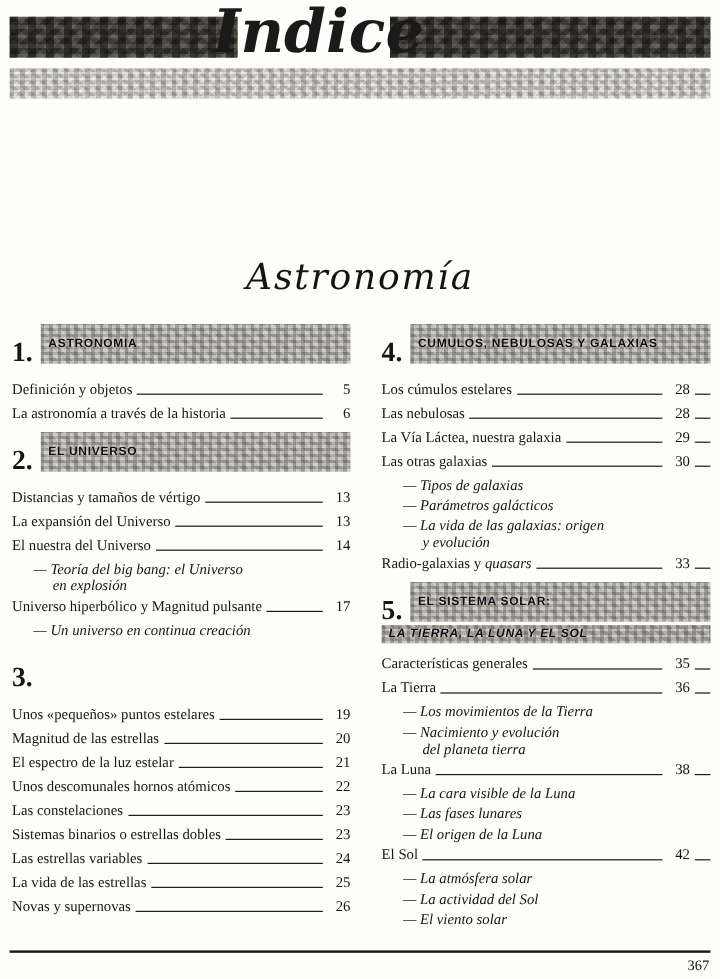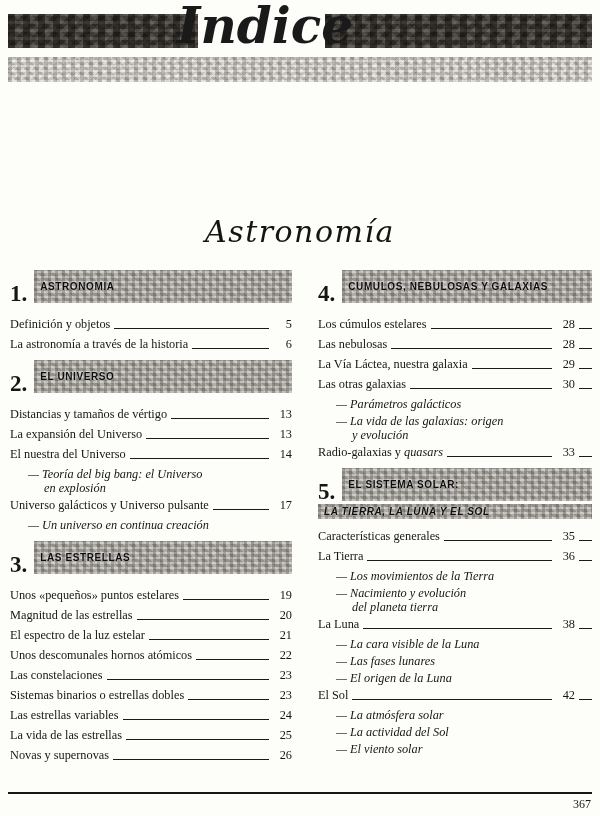--- a/index.html
+++ b/index.html
@@ -157,33 +157,30 @@
             <span class="pageno">13</span>
           </div>
           <div class="row-main">
             <span class="entry-text">El nuestra del Universo</span>
             <span class="leader"></span>
             <span class="pageno">14</span>
           </div>
           <div class="row-sub">— Teoría del big bang: el Universo
 en explosión</div>
           <div class="row-main">
-            <span class="entry-text">Universo galácticos y Universo pulsante</span>
+            <span class="entry-text">Universo hiperbólico y Magnitud pulsante</span>
             <span class="leader"></span>
             <span class="pageno">17</span>
           </div>
           <div class="row-sub">— Un universo en continua creación</div>
         </div>
       </section>
       <section class="toc-section">
         <div class="sec-header">
           <span class="sec-num">3.</span>
-          <span class="sec-bar tex-mid">
-            <span class="sec-title">LAS ESTRELLAS</span>
-          </span>
         </div>
         <div class="entries">
           <div class="row-main">
             <span class="entry-text">Unos «pequeños» puntos estelares</span>
             <span class="leader"></span>
             <span class="pageno">19</span>
           </div>
           <div class="row-main">
             <span class="entry-text">Magnitud de las estrellas</span>
             <span class="leader"></span>
@@ -249,20 +246,21 @@
           <div class="row-main">
             <span class="entry-text">La Vía Láctea, nuestra galaxia</span>
             <span class="leader"></span>
             <span class="pageno">29</span>
           </div>
           <div class="row-main">
             <span class="entry-text">Las otras galaxias</span>
             <span class="leader"></span>
             <span class="pageno">30</span>
           </div>
+          <div class="row-sub">— Tipos de galaxias</div>
           <div class="row-sub">— Parámetros galácticos</div>
           <div class="row-sub">— La vida de las galaxias: origen
 y evolución</div>
           <div class="row-main">
             <span class="entry-text">Radio-galaxias y <em class="entry-italic">quasars</em></span>
             <span class="leader"></span>
             <span class="pageno">33</span>
           </div>
         </div>
       </section>

